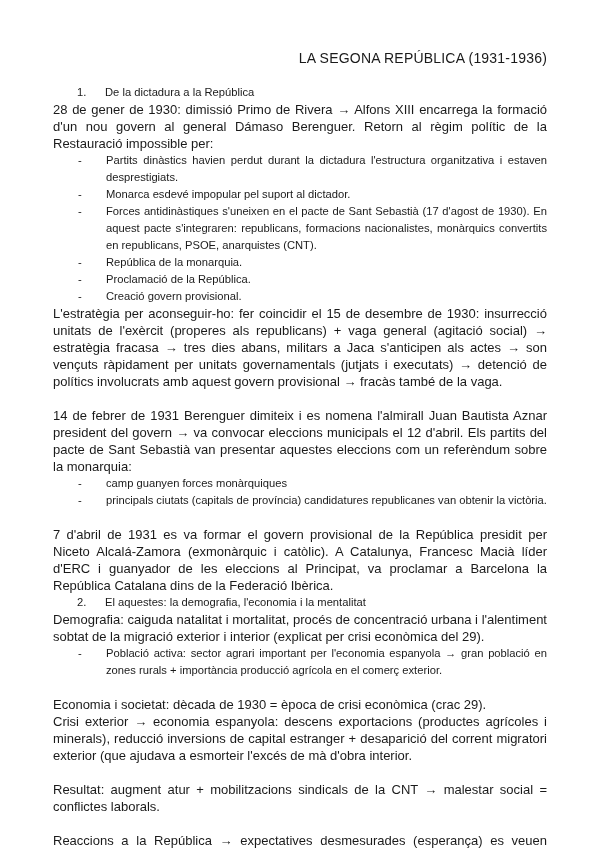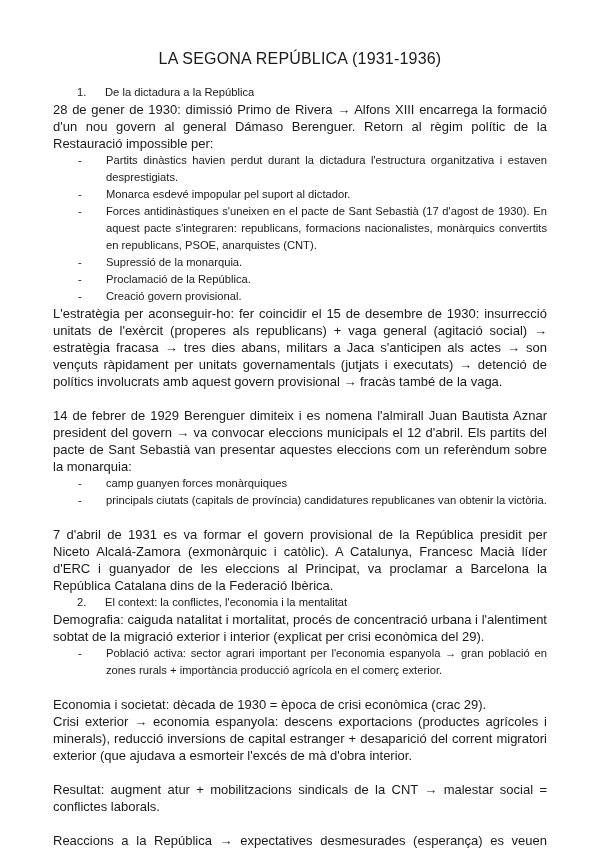--- a/index.html
+++ b/index.html
@@ -20,25 +20,25 @@
     width: 600px;
     height: 848px;
     background: #ffffff;
     box-sizing: border-box;
     padding: 50px 53px 0 53px;
   }
   .doc {
     width: 494px;
   }
   .title {
-    font-size: 16px;
+    font-size: 14px;
     line-height: 17px;
     letter-spacing: 0.2px;
     margin: 0 0 17px 0;
-    text-align: center;
+    text-align: right;
   }
   p.para {
     font-size: 13px;
     line-height: 17px;
     margin: 0;
     text-align: justify;
     text-justify: inter-word;
   }
   .numhead {
     font-size: 11.2px;
@@ -91,36 +91,36 @@
           <span class="num">1.</span>
           <span class="numtext">De la dictadura a la República</span>
         </div>
         <p class="para">28 de gener de 1930: dimissió Primo de Rivera → Alfons XIII encarrega la formació d'un nou govern al general Dámaso Berenguer. Retorn al règim polític de la Restauració impossible per:</p>
         <ul class="dashlist">
           <li><span class="dash">-</span><span>Partits dinàstics havien perdut durant la dictadura l'estructura organitzativa i estaven desprestigiats.</span></li>
           <li><span class="dash">-</span><span>Monarca esdevé impopular pel suport al dictador.</span></li>
           <li><span class="dash">-</span><span>Forces antidinàstiques s'uneixen en el pacte de Sant Sebastià (17 d'agost de 1930). En aquest pacte s'integraren: republicans, formacions nacionalistes, monàrquics convertits en republicans, PSOE, anarquistes (CNT).</span></li>
         </ul>
         <ul class="dashlist">
-          <li><span class="dash">-</span><span>Supressió de la monarquia.</span></li>
+          <li><span class="dash">-</span><span>República de la monarquia.</span></li>
           <li><span class="dash">-</span><span>Proclamació de la República.</span></li>
           <li><span class="dash">-</span><span>Creació govern provisional.</span></li>
         </ul>
         <p class="para">L'estratègia per aconseguir-ho: fer coincidir el 15 de desembre de 1930: insurrecció unitats de l'exèrcit (properes als republicans) + vaga general (agitació social) → estratègia fracasa → tres dies abans, militars a Jaca s'anticipen als actes → son vençuts ràpidament per unitats governamentals (jutjats i executats) → detenció de polítics involucrats amb aquest govern provisional → fracàs també de la vaga.</p>
         <div class="gap"></div>
-        <p class="para">14 de febrer de 1929 Berenguer dimiteix i es nomena l'almirall Juan Bautista Aznar president del govern → va convocar eleccions municipals el 12 d'abril. Els partits del pacte de Sant Sebastià van presentar aquestes eleccions com un referèndum sobre la monarquia:</p>
+        <p class="para">14 de febrer de 1931 Berenguer dimiteix i es nomena l'almirall Juan Bautista Aznar president del govern → va convocar eleccions municipals el 12 d'abril. Els partits del pacte de Sant Sebastià van presentar aquestes eleccions com un referèndum sobre la monarquia:</p>
         <ul class="dashlist">
           <li><span class="dash">-</span><span>camp guanyen forces monàrquiques</span></li>
           <li><span class="dash">-</span><span>principals ciutats (capitals de província) candidatures republicanes van obtenir la victòria.</span></li>
         </ul>
         <div class="gap"></div>
         <p class="para">7 d'abril de 1931 es va formar el govern provisional de la República presidit per Niceto Alcalá-Zamora (exmonàrquic i catòlic). A Catalunya, Francesc Macià líder d'ERC i guanyador de les eleccions al Principat, va proclamar a Barcelona la República Catalana dins de la Federació Ibèrica.</p>
         <div class="numhead">
           <span class="num">2.</span>
-          <span class="numtext">El context: la conflictes, l'economia i la mentalitat</span>
+          <span class="numtext">El aquestes: la demografia, l'economia i la mentalitat</span>
         </div>
         <p class="para">Demografia: caiguda natalitat i mortalitat, procés de concentració urbana i l'alentiment sobtat de la migració exterior i interior (explicat per crisi econòmica del 29).</p>
         <ul class="dashlist">
           <li><span class="dash">-</span><span>Població activa: sector agrari important per l'economia espanyola → gran població en zones rurals + importància producció agrícola en el comerç exterior.</span></li>
         </ul>
         <div class="gap"></div>
         <p class="para">Economia i societat: dècada de 1930 = època de crisi econòmica (crac 29).</p>
         <p class="para">Crisi exterior → economia espanyola: descens exportacions (productes agrícoles i minerals), reducció inversions de capital estranger + desaparició del corrent migratori exterior (que ajudava a esmorteir l'excés de mà d'obra interior.</p>
         <div class="gap"></div>
         <p class="para">Resultat: augment atur + mobilitzacions sindicals de la CNT → malestar social = conflictes laborals.</p>

